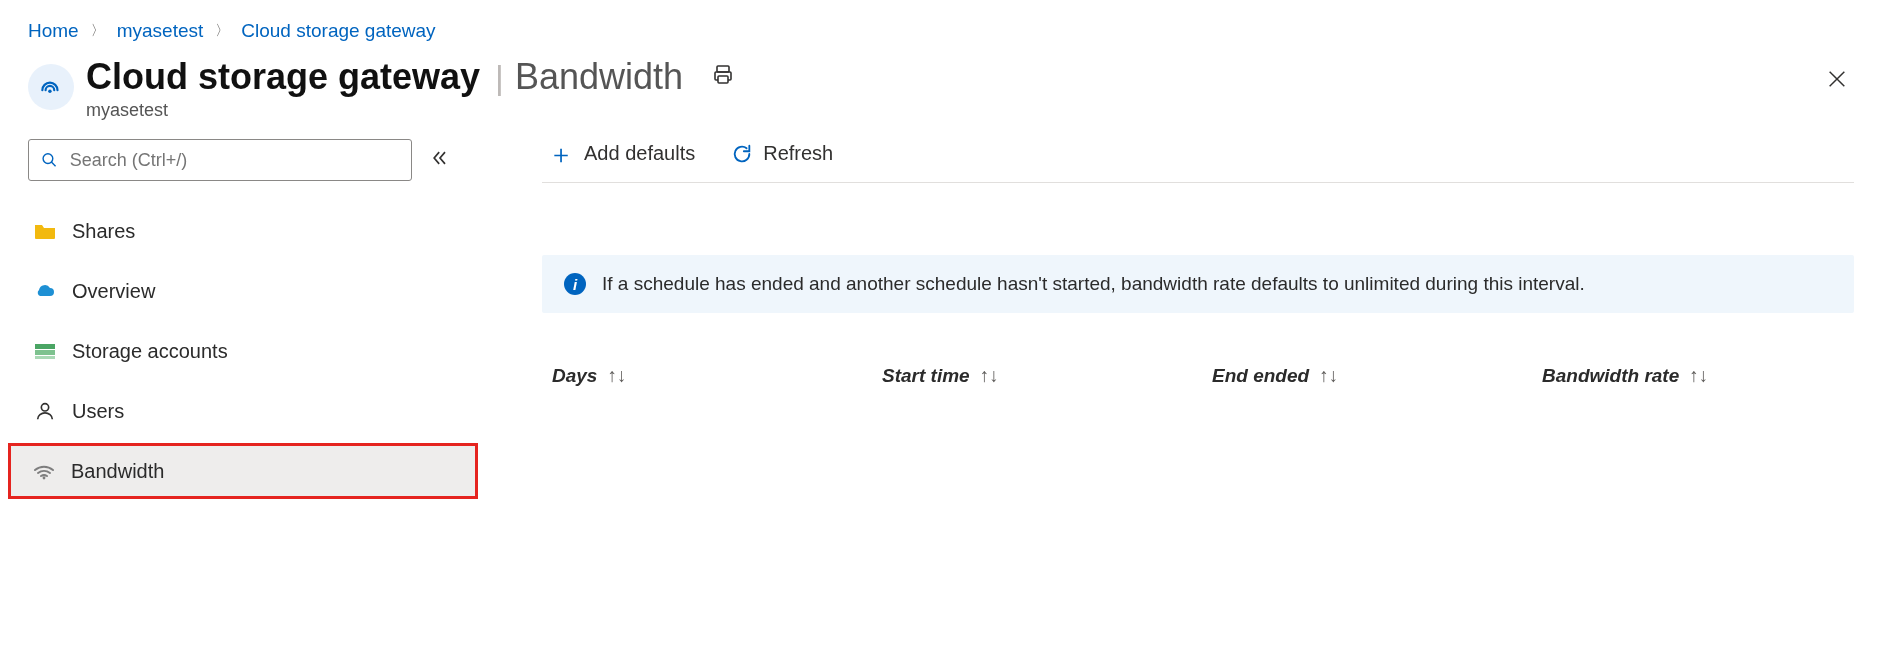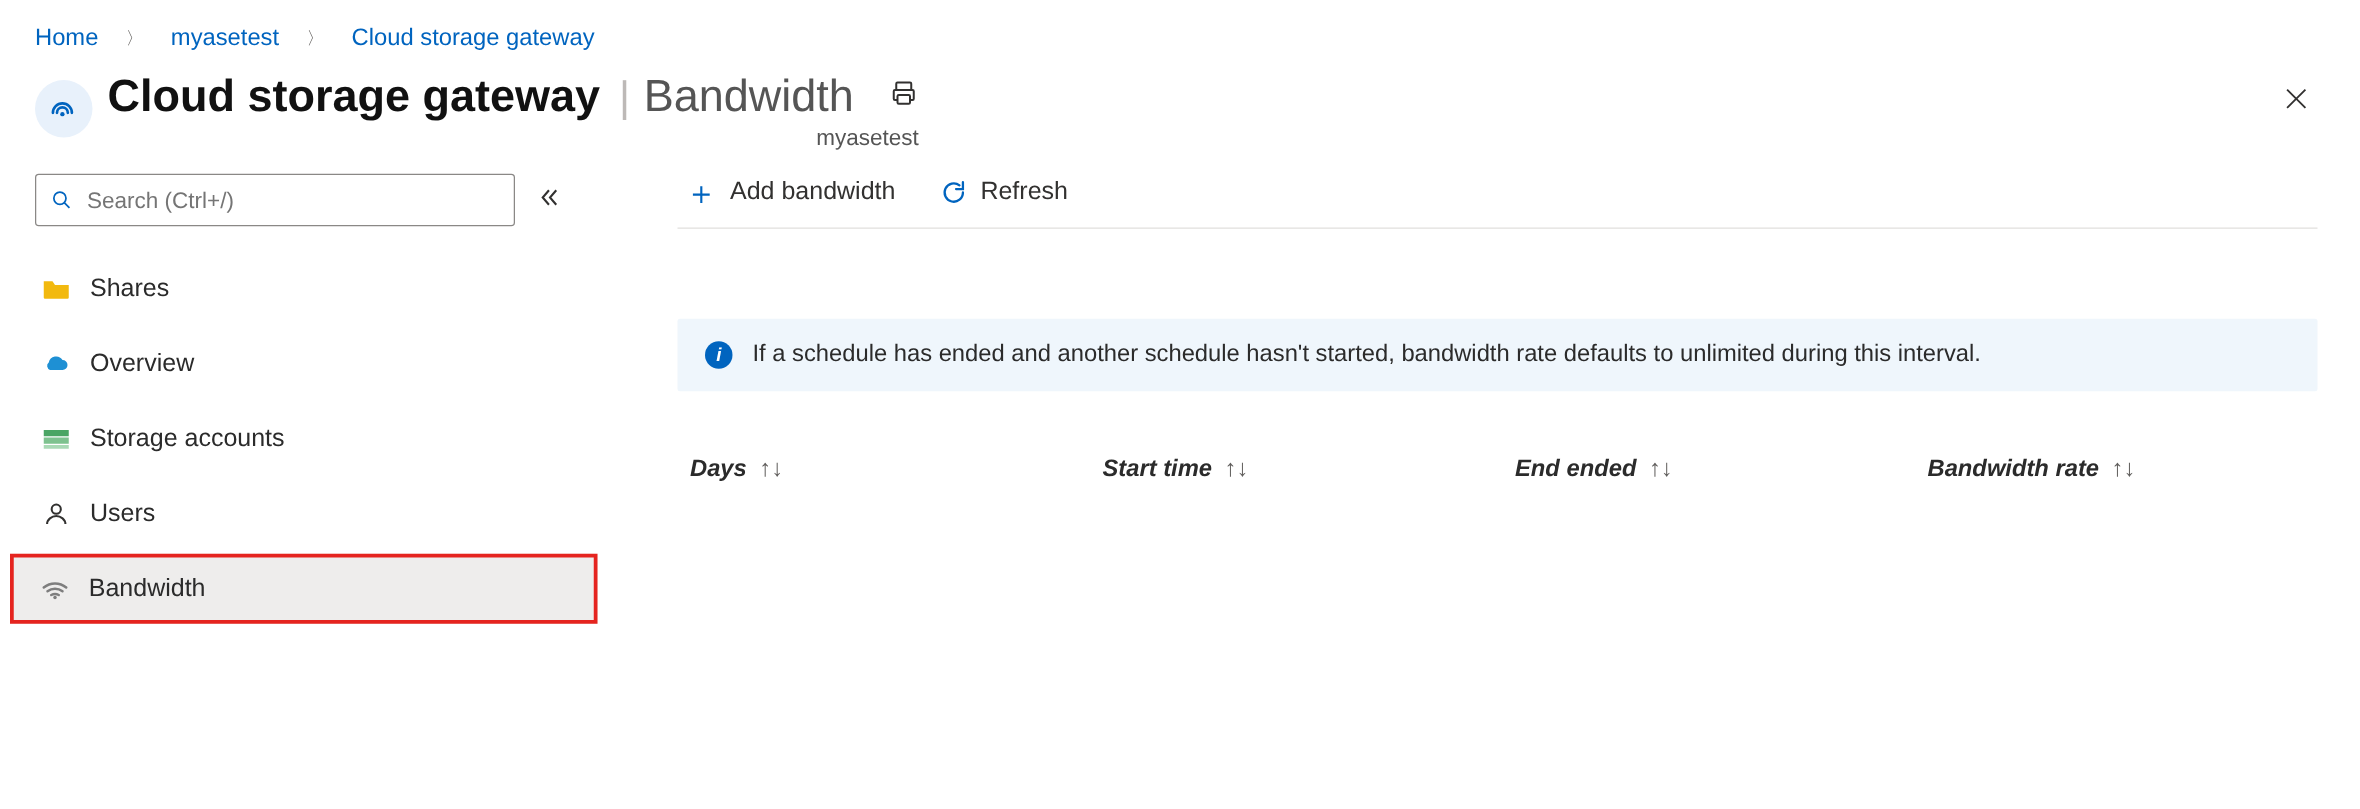--- a/index.html
+++ b/index.html
@@ -13,35 +13,34 @@
     color: #323130;
     background: #fff;
     overflow: hidden;
   }
   a { color: #0064bf; text-decoration: none; cursor: pointer; }
 
   
   .breadcrumb {
     display: flex;
     align-items: center;
-    gap: 22px;
+    gap: 12px;
     padding: 20px 12px 8px 28px;
     font-size: 19px;
   }
   .breadcrumb .sep {
     color: #605e5c;
     font-size: 14px;
   }
 
   
   .header {
     display: flex;
     align-items: flex-start;
     padding: 6px 28px 18px 28px;
-    text-align: right;
   }
   .resource-icon {
     width: 46px;
     height: 46px;
     border-radius: 50%;
     background: #e8f1fb;
     display: flex;
     align-items: center;
     justify-content: center;
     margin-right: 12px;
@@ -354,21 +353,21 @@
         </svg>
       </span>
       <span>Bandwidth</span>
     </div>
   </aside>
 
   <section class="content">
     <div class="toolbar">
       <div class="cmd">
         <span class="plus">＋</span>
-        <span>Add bandwidth</span>
+        <span>Add defaults</span>
       </div>
       <div class="cmd">
         <svg width="22" height="22" viewBox="0 0 24 24" fill="none" stroke-width="2" stroke-linecap="round">
           <path d="M20 12a8 8 0 1 1-3-6.2"></path>
           <polyline points="20 3 20 9 14 9" fill="none"></polyline>
         </svg>
         <span>Refresh</span>
       </div>
     </div>
 

